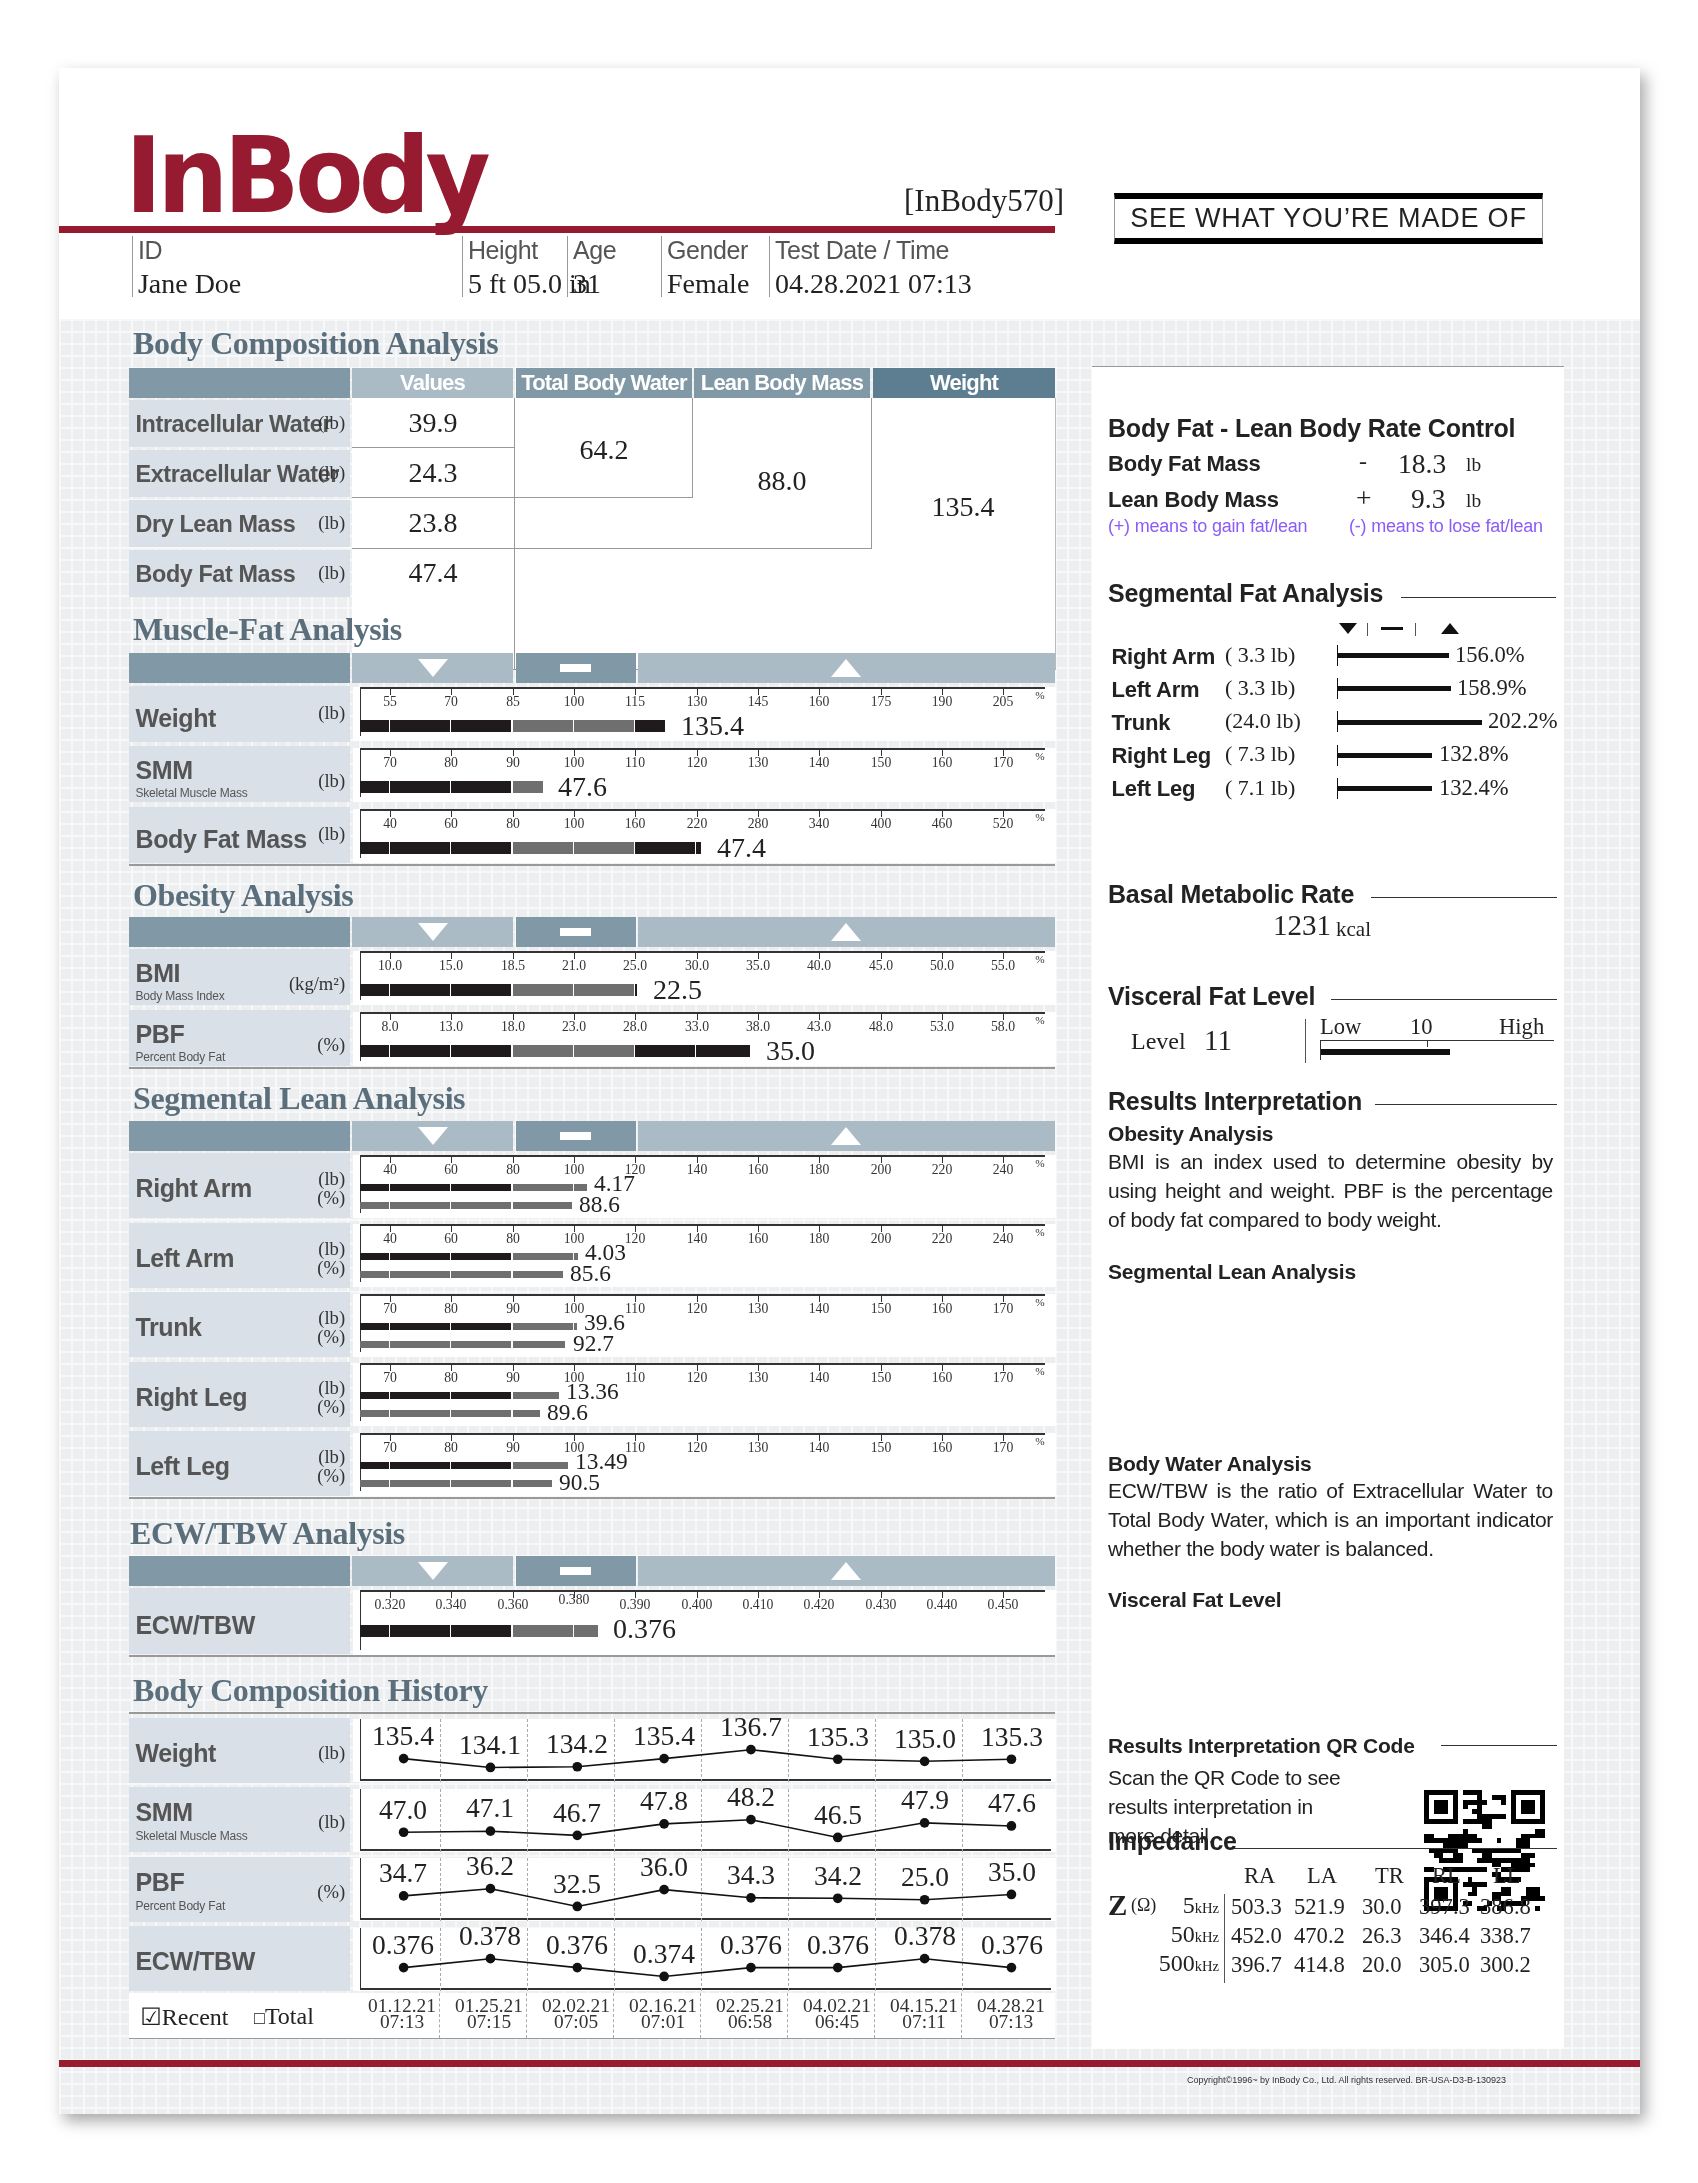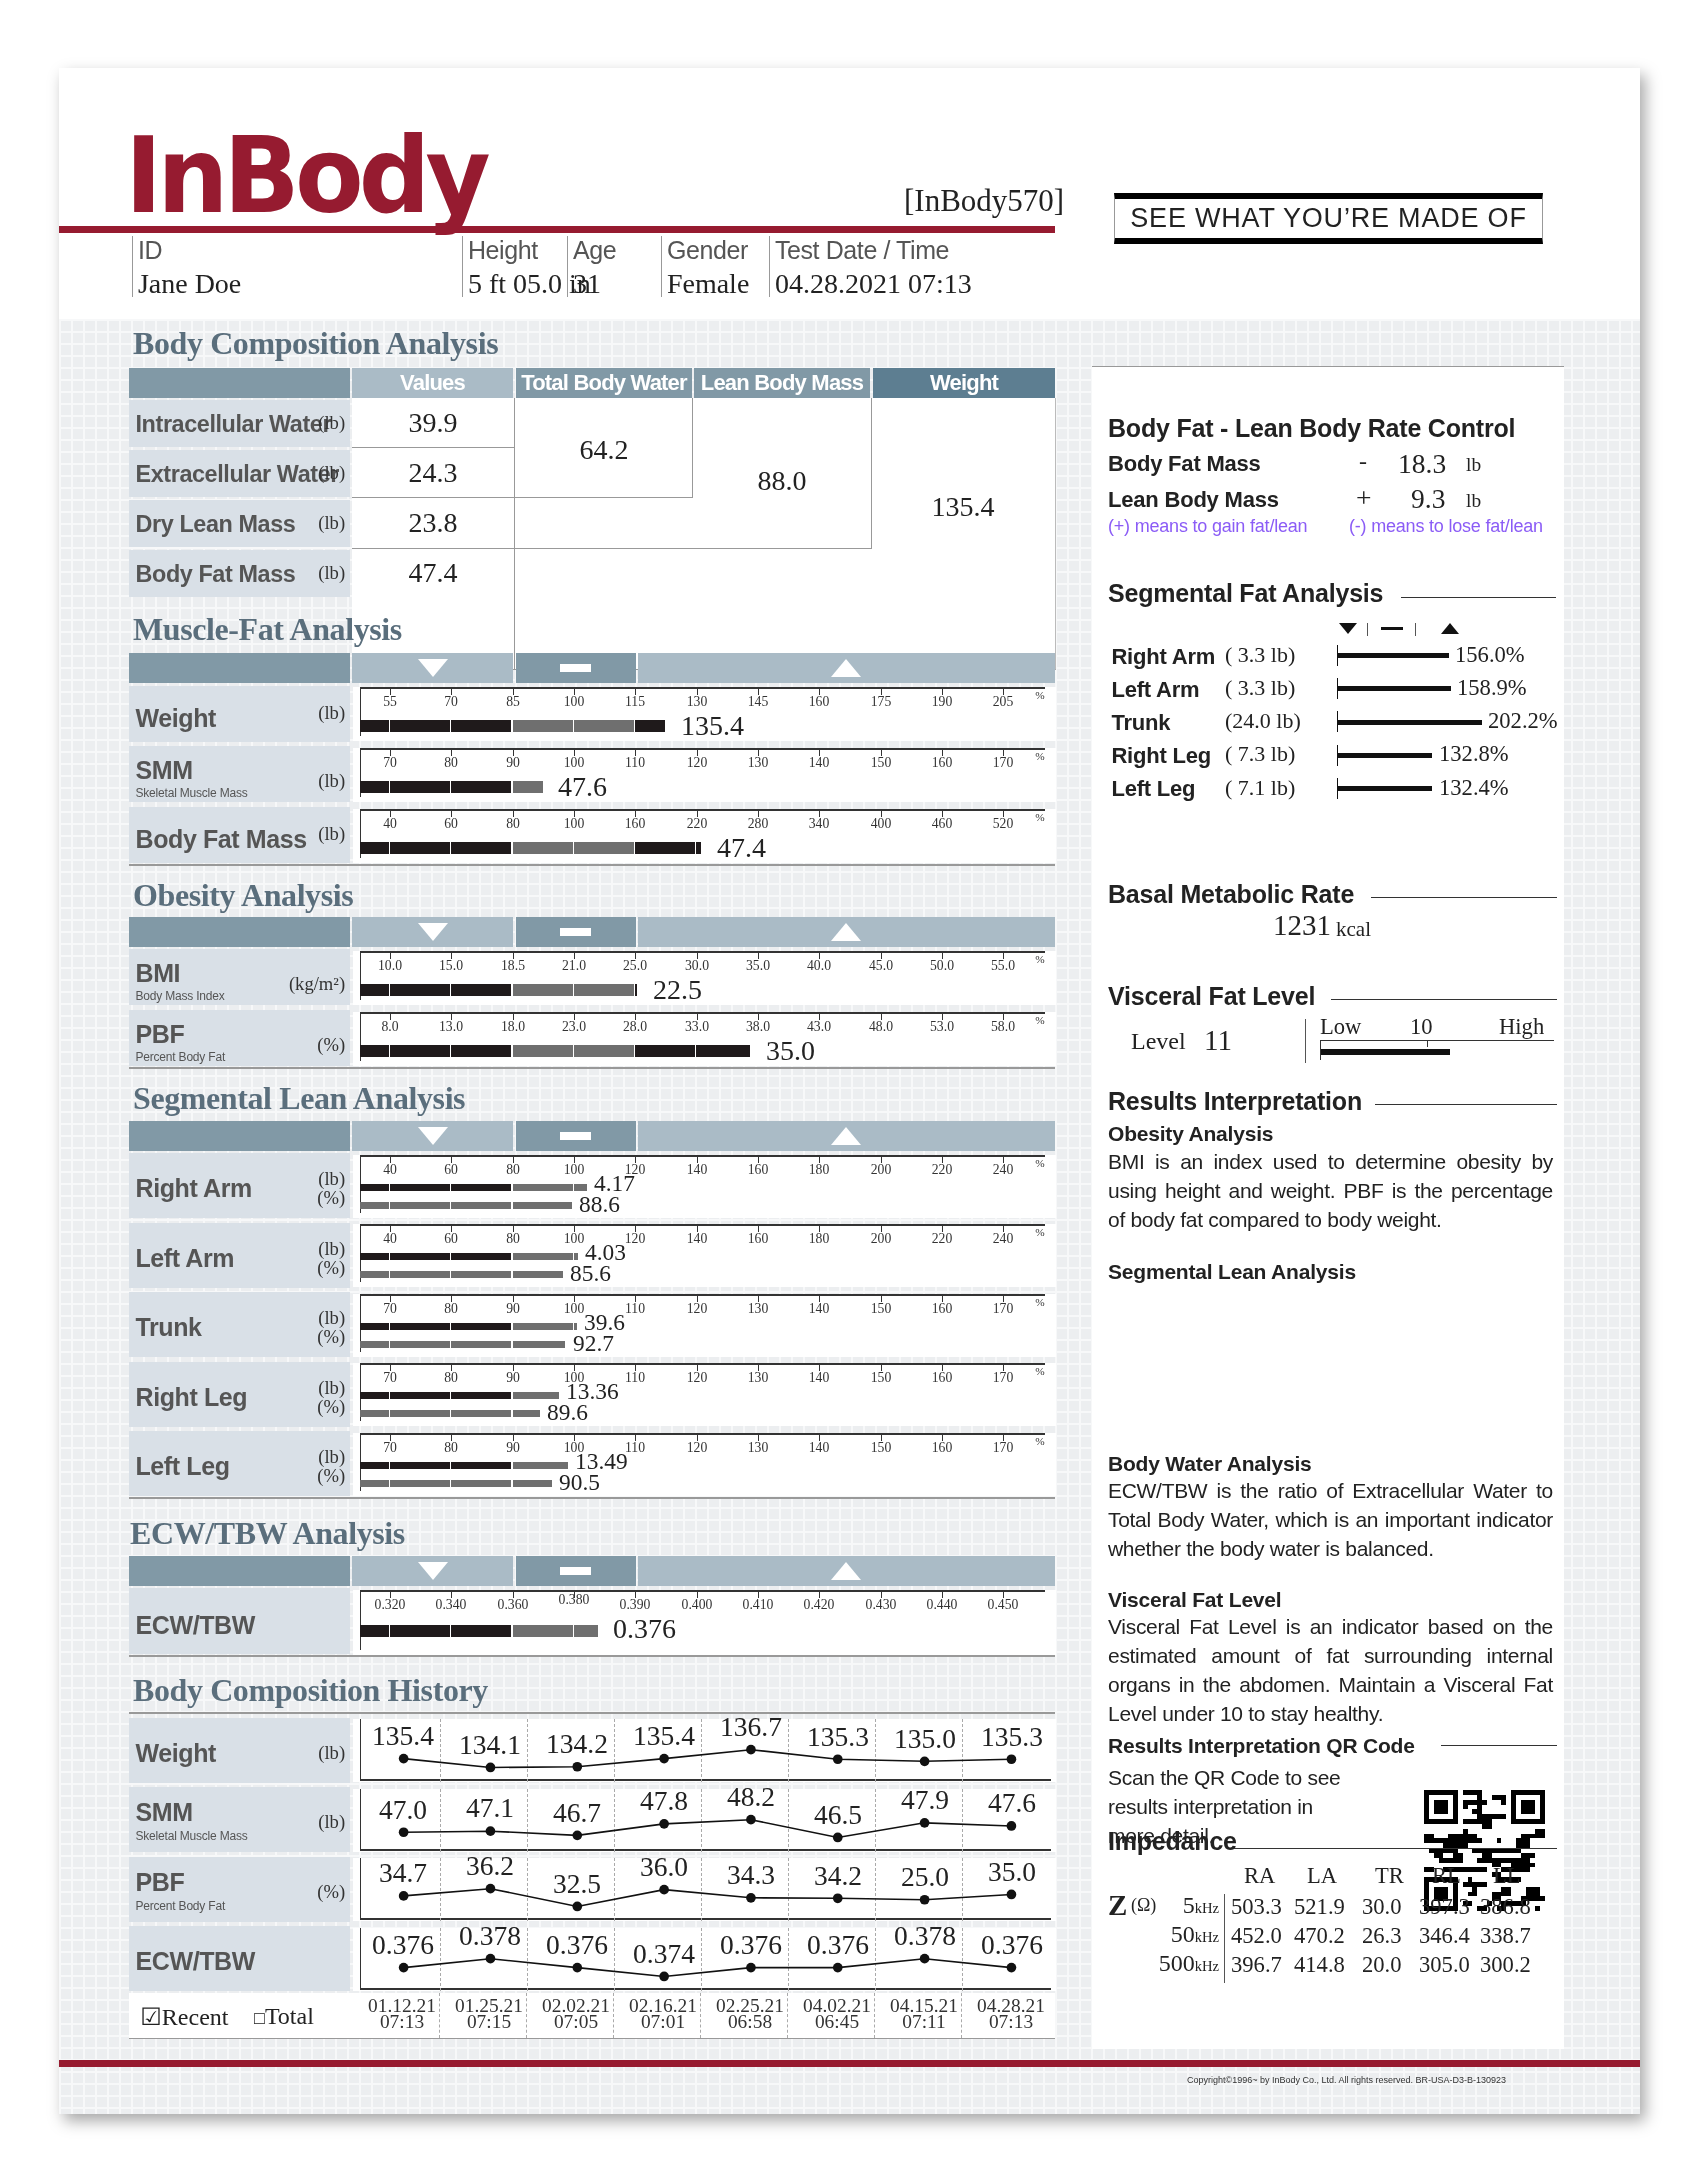--- a/index.html
+++ b/index.html
@@ -1122,21 +1122,20 @@
       <div class="rp-serif" style="left:133px;top:408px;font-size:22px;white-space:pre;">( 7.1 lb)</div>
       <div class="abs" style="left:245px;top:411px;width:0.8px;height:21px;background:#111;"></div>
       <div class="sfa-bar" style="left:246px;top:419px;width:94px;"></div>
       <div class="rp-serif" style="left:347px;top:408px;font-size:22.6px;">132.4%</div>
       <div class="rp-sub" style="top:755px;">Obesity Analysis</div>
       <div class="rp-text" style="top:780px;">BMI is an index used to determine obesity by using height and weight. PBF is the percentage of body fat compared to body weight.</div>
       <div class="rp-sub" style="top:893px;">Segmental Lean Analysis</div>
       <div class="rp-sub" style="top:1085px;">Body Water Analysis</div>
       <div class="rp-text" style="top:1109px;">ECW/TBW is the ratio of Extracellular Water to Total Body Water, which is an important indicator whether the body water is balanced.</div>
       <div class="rp-sub" style="top:1221px;">Visceral Fat Level</div>
-      <div class="rp-text" style="top:1245px;">Visceral Fat Level is an indicator based on the estimated amount of fat surrounding internal organs in the abdomen. Maintain a Visceral Fat Level under 10 to stay healthy.</div>
       <div class="rp-serif" style="left:152px;top:1496px;font-size:22.6px;">RA</div>
       <div class="rp-serif" style="left:215px;top:1496px;font-size:22.6px;">LA</div>
       <div class="rp-serif" style="left:283px;top:1496px;font-size:22.6px;">TR</div>
       <div class="rp-serif" style="left:340px;top:1496px;font-size:22.6px;">RL</div>
       <div class="rp-serif" style="left:401px;top:1496px;font-size:22.6px;">LL</div>
       <div class="rp-serif" style="left:16px;top:1522px;font-size:29px;font-weight:bold;">Z</div>
       <div class="rp-serif" style="left:39px;top:1528px;font-size:18px;">(Ω)</div>
       <div class="abs" style="left:132px;top:1527px;width:0.8px;height:89px;background:#555;"></div>
       <div class="rp-serif" style="right:345px;top:1525px;font-size:24px;white-space:nowrap;"><span>5</span><span style="font-size:14.6px;">kHz</span></div>
       <div class="rp-serif" style="left:139px;top:1527px;font-size:22.6px;">503.3</div>

